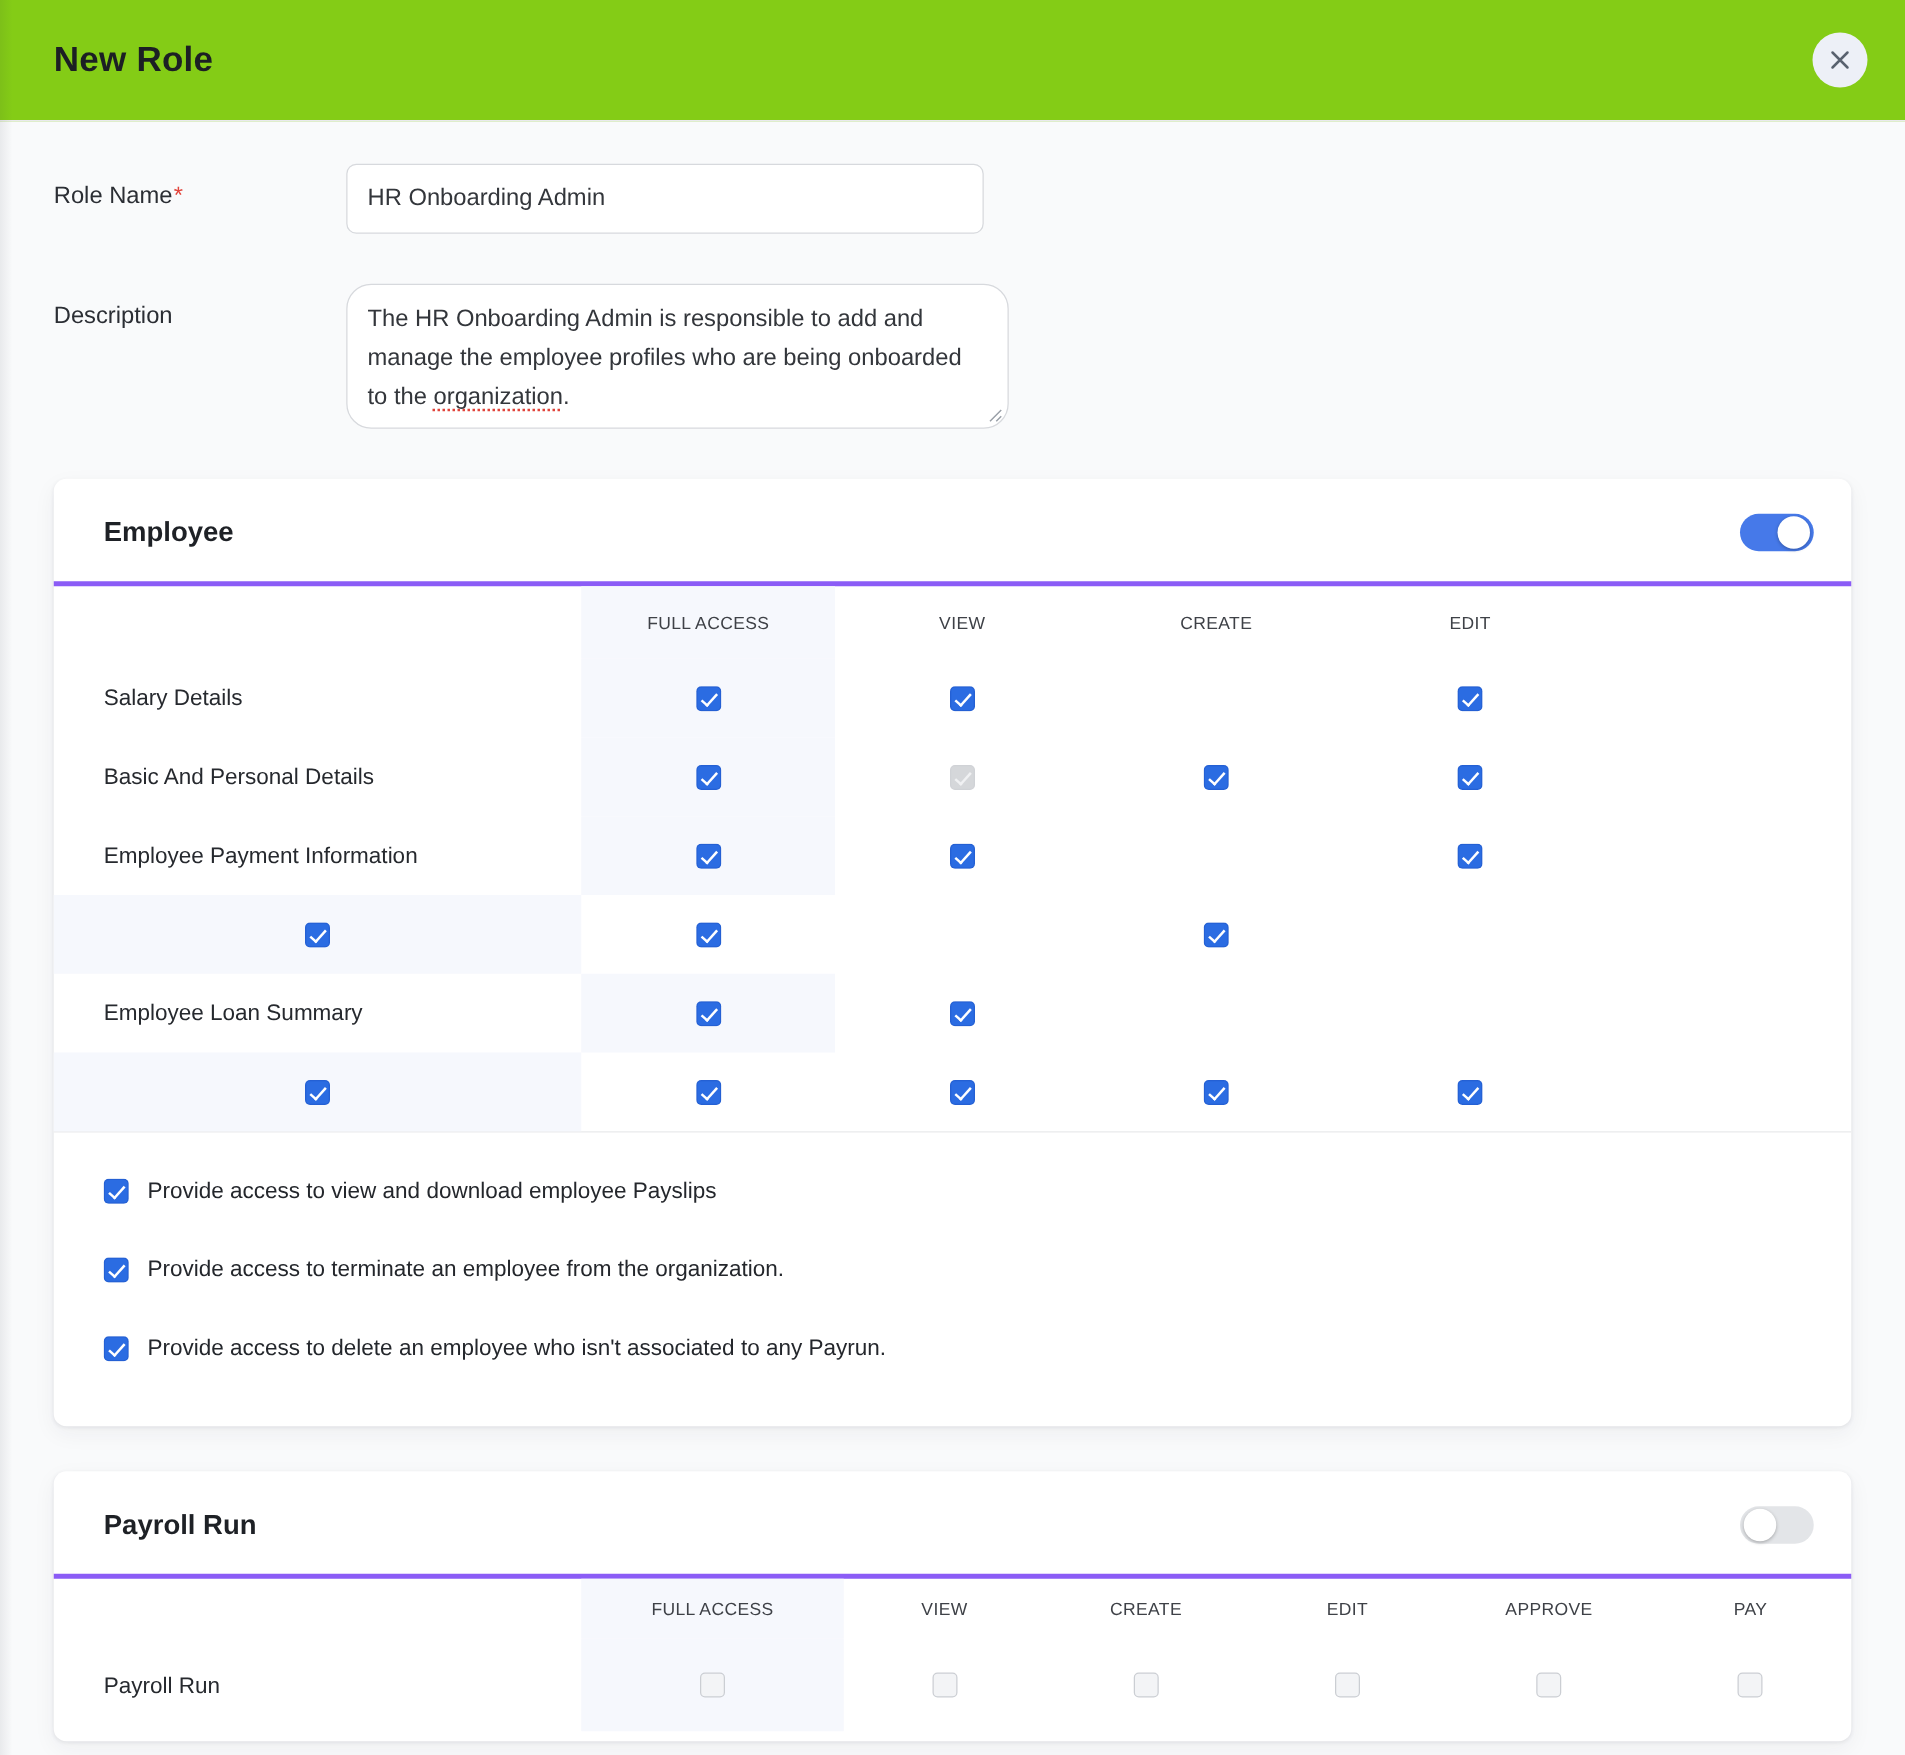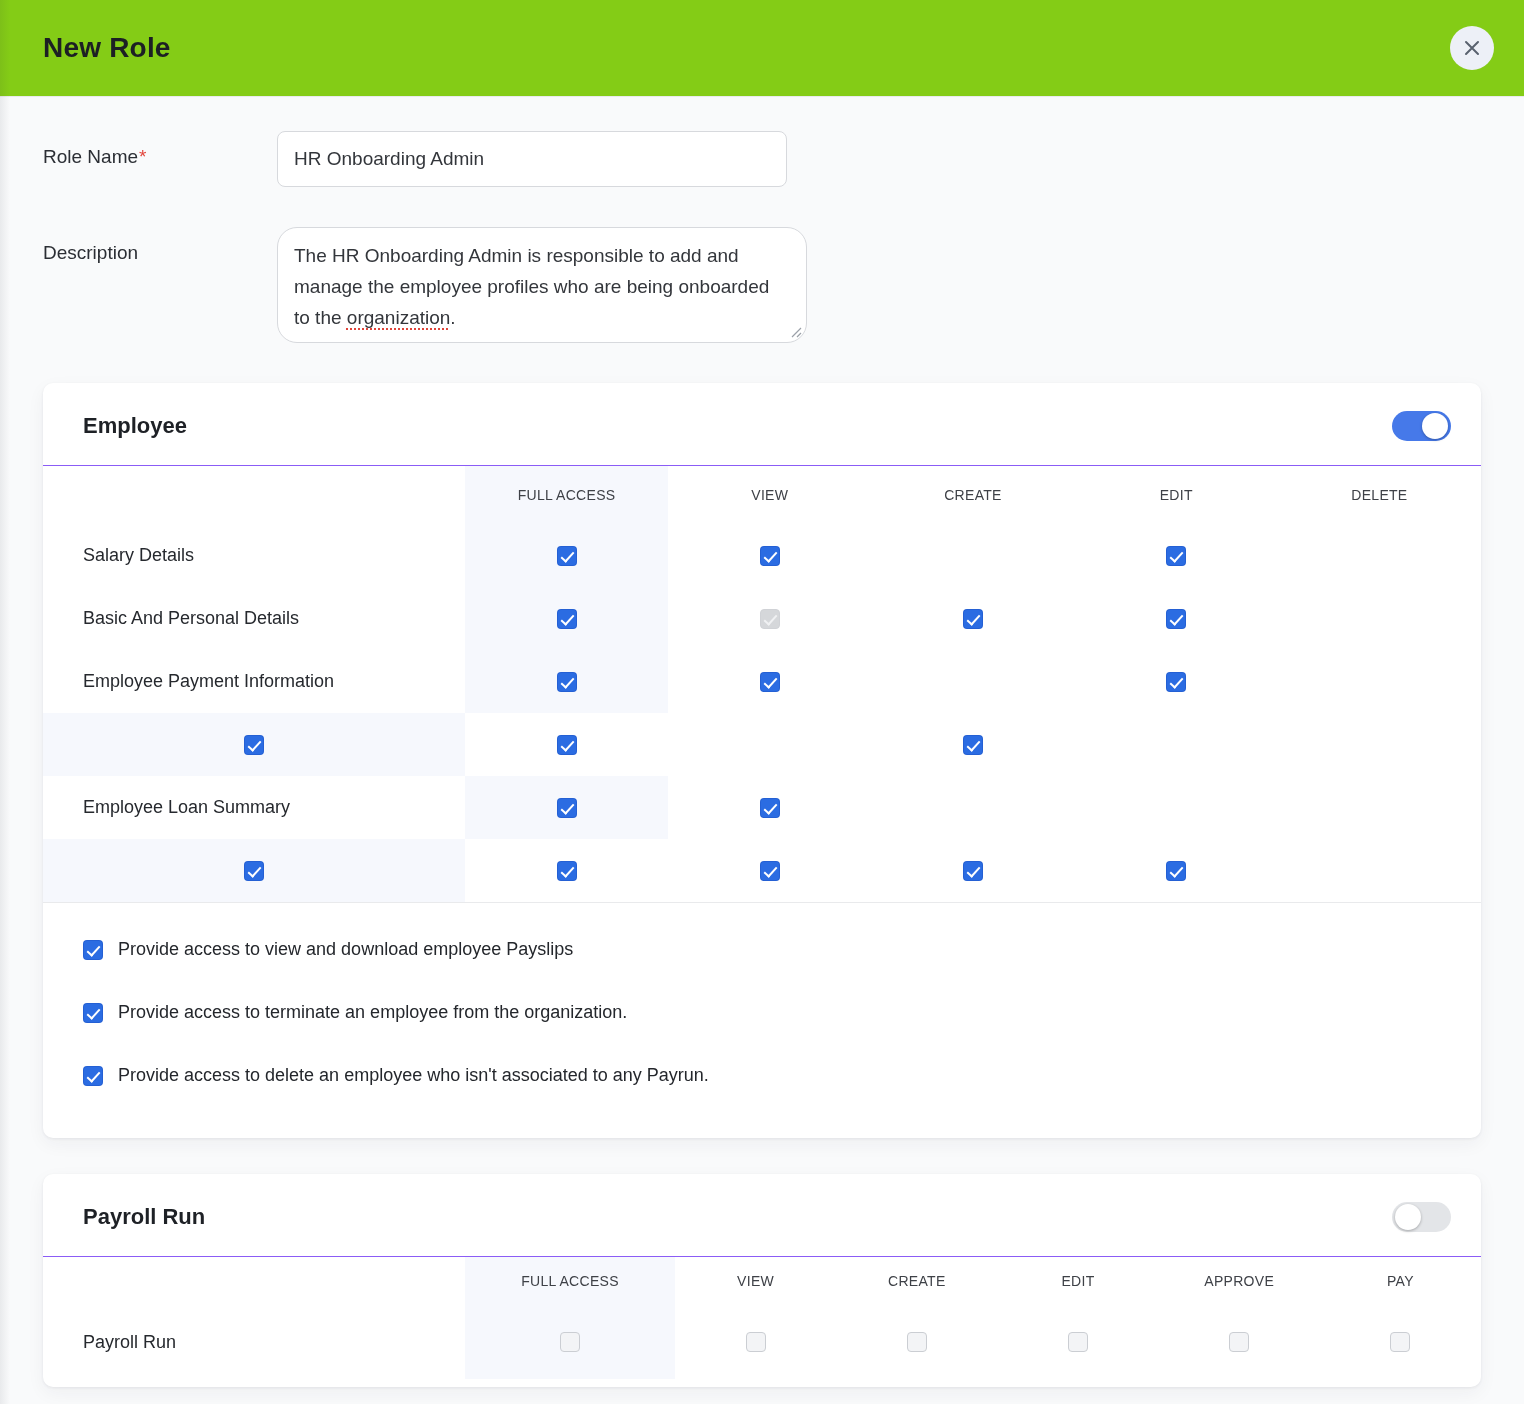--- a/index.html
+++ b/index.html
@@ -50,21 +50,21 @@
   .grip { position:absolute; right:4px; bottom:4px; cursor:nwse-resize; }
 
   
   .card {
     background:#fff; border-radius:10px; margin: 0 43px;
     box-shadow: 0 1px 3px rgba(30,35,50,.07), 0 6px 18px rgba(30,35,50,.05);
   }
   .card + .card { margin-top:36px; }
   .card-head {
     display:flex; align-items:center; justify-content:space-between;
-    padding: 28px 30px 24px 40px; border-bottom:1px solid #8b5cf6;
+    padding: 28px 30px 24px 40px; border-bottom:4px solid #8b5cf6;
   }
   .card-title { font-size:22px; font-weight:600; color:#1e2126; }
 
   
   .toggle { width:59px; height:30px; border-radius:16px; position:relative; cursor:pointer; flex:none; }
   .toggle .knob {
     position:absolute; top:2px; width:26px; height:26px; border-radius:50%;
     background:#fff; box-shadow: 0 1px 3px rgba(0,0,0,.28);
   }
   .toggle.st-on  { background:#4679e9; }
@@ -141,21 +141,20 @@
         </div>
     </div>
 
     <div class="ptable ptable-5">
       <div class="prow phead">
         <div class="pcell lab"></div>
         <div class="pcell fa-band">FULL ACCESS</div>
         <div class="pcell">VIEW</div>
         <div class="pcell">CREATE</div>
         <div class="pcell">EDIT</div>
-        <div class="pcell">DELETE</div>
       </div>
 
       <div class="prow body">
         <div class="pcell lab">Salary Details</div>
         <div class="pcell fa-band">
             <span class="cb st-checked"></span>
           </div>
         <div class="pcell">
             <span class="cb st-checked"></span>
           </div>

